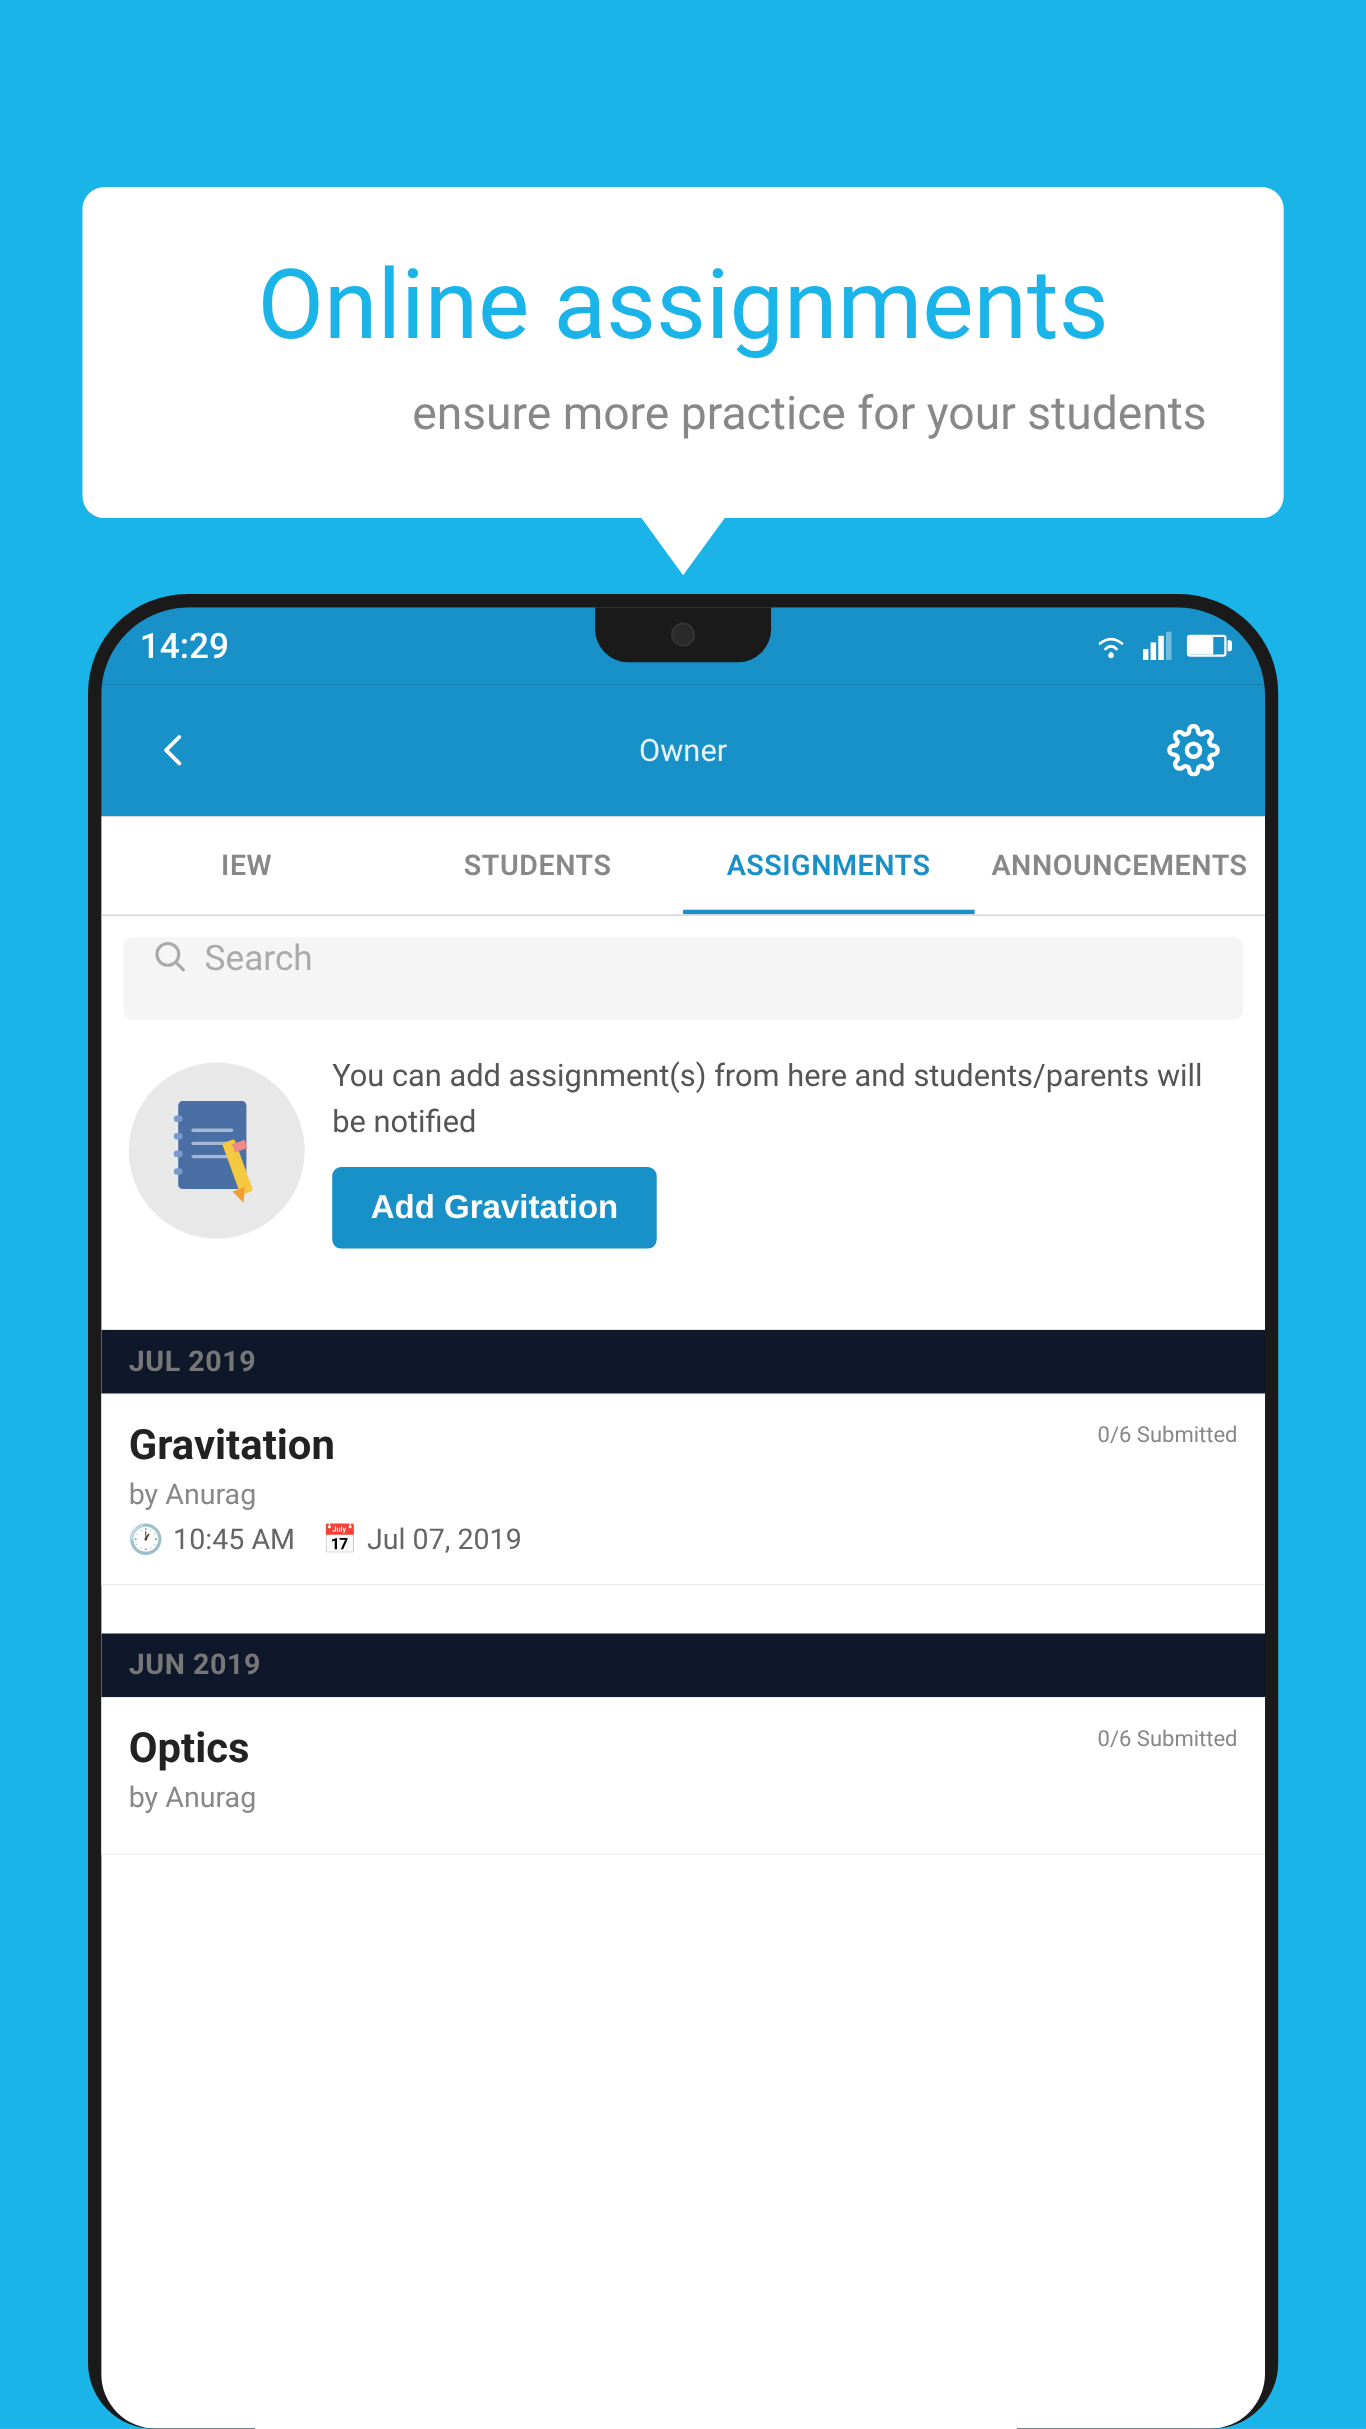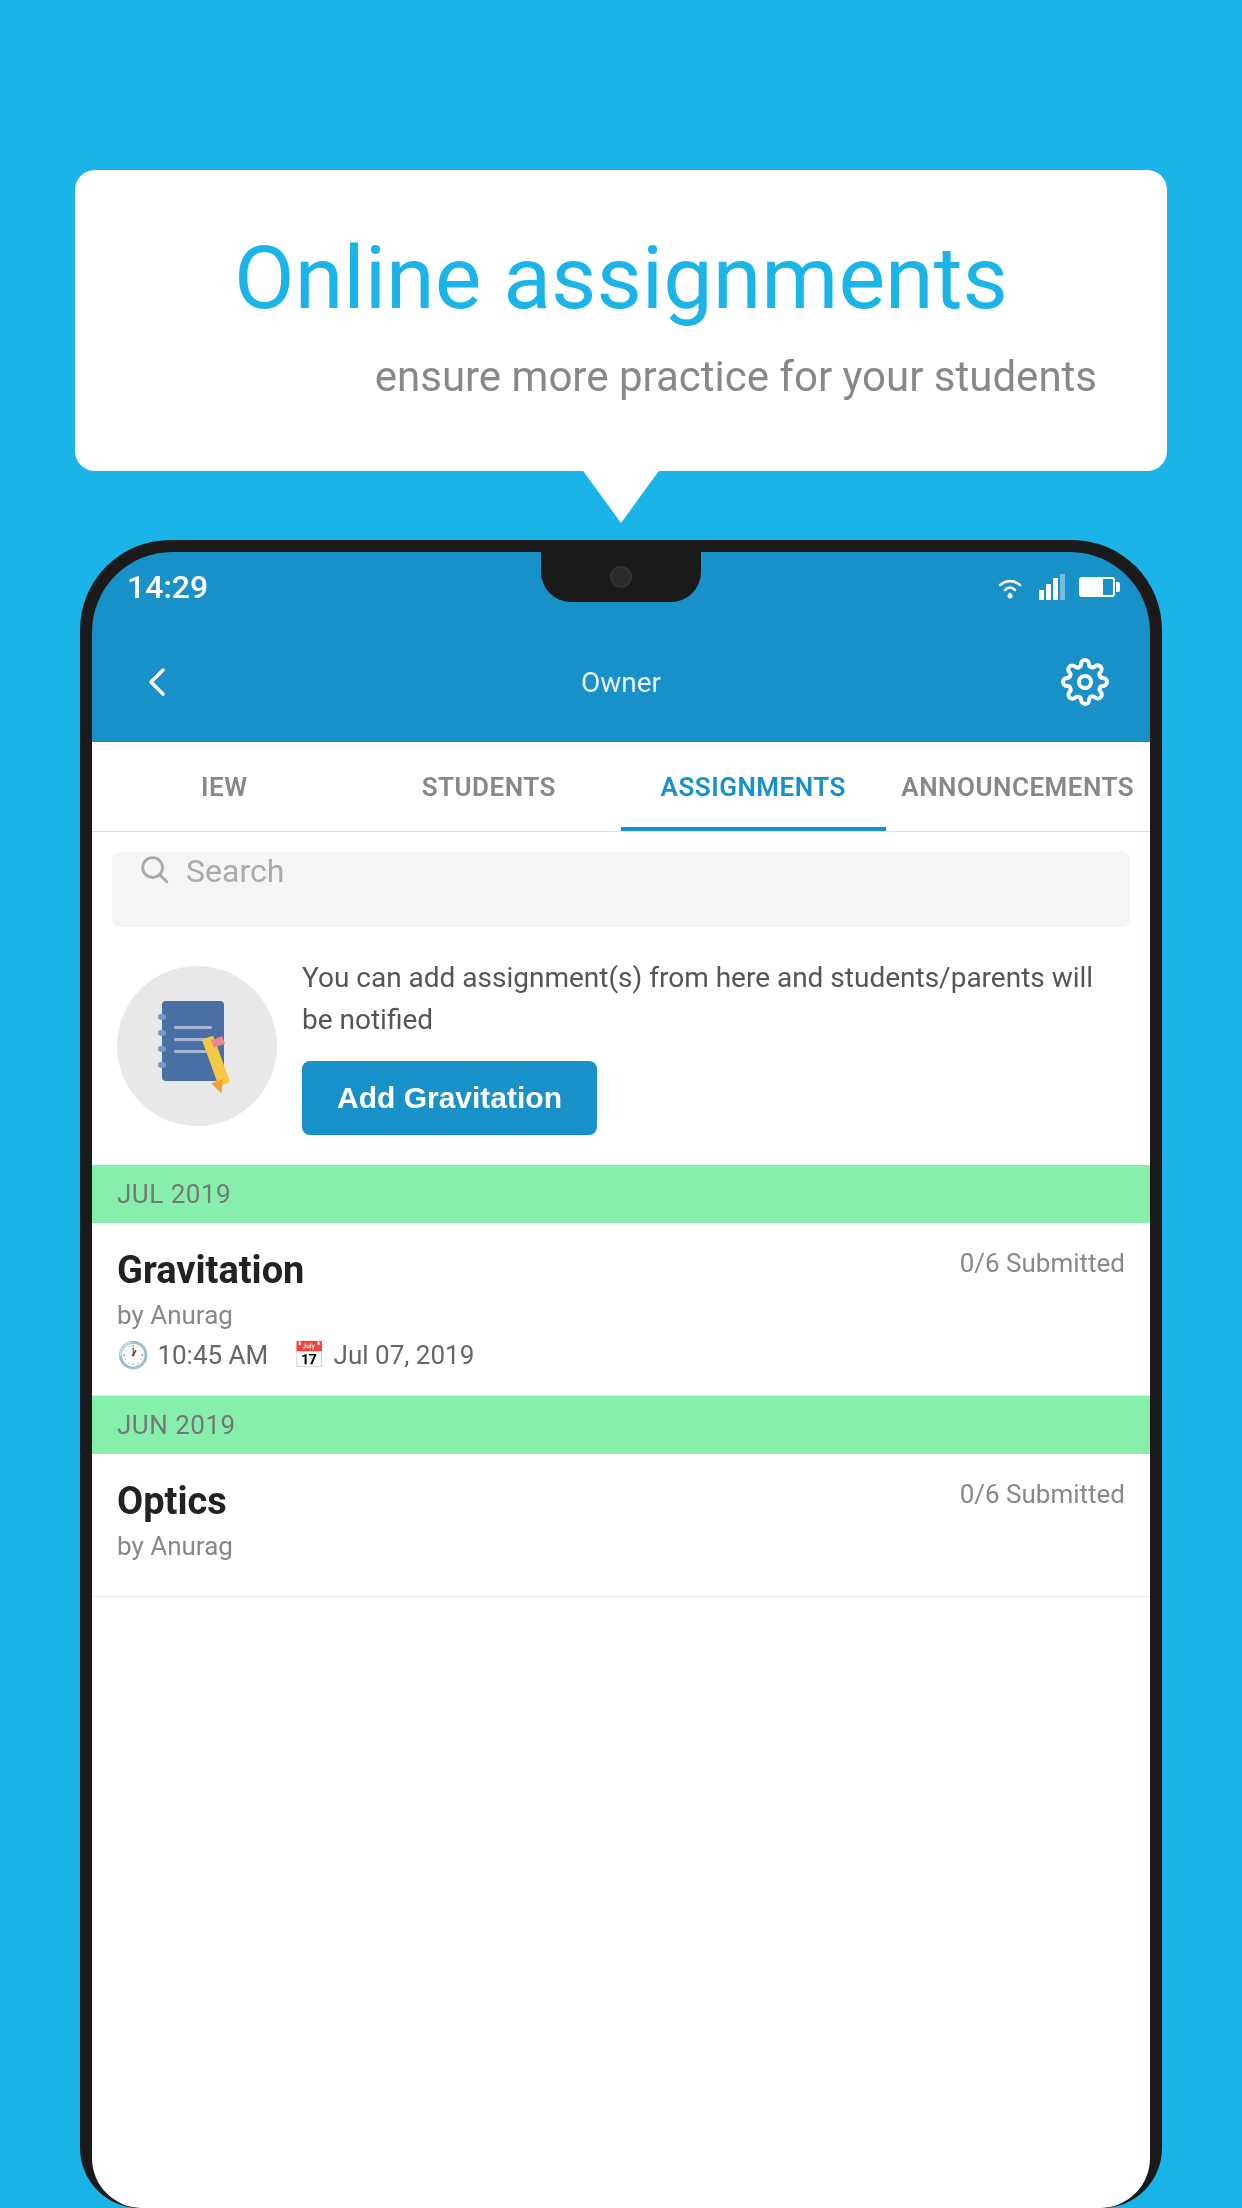--- a/index.html
+++ b/index.html
@@ -337,26 +337,27 @@
       border: none;
       border-radius: 8px;
       padding: 20px 35px;
       font-size: 30px;
       font-weight: 600;
       cursor: pointer;
     }
 
     
     .month-separator {
-      background: #86efac;
+      background: #0f172a;
       padding: 14px 25px;
       font-size: 26px;
       color: #777;
-      font-weight: 400;
+      font-weight: 700;
       letter-spacing: 0.5px;
+      margin-top: 44px;
     }
 
     
     .assignment-item {
       padding: 25px 25px;
       border-bottom: 1px solid #ebebeb;
       background: white;
     }
 
     .assignment-header {
@@ -366,21 +367,21 @@
       margin-bottom: 8px;
     }
 
     .assignment-title {
       font-size: 38px;
       color: #222;
       font-weight: 700;
     }
 
     .assignment-submitted {
-      font-size: 26px;
+      font-size: 20px;
       color: #888;
     }
 
     .assignment-by {
       font-size: 26px;
       color: #888;
       margin-bottom: 10px;
     }
 
     .assignment-meta {

